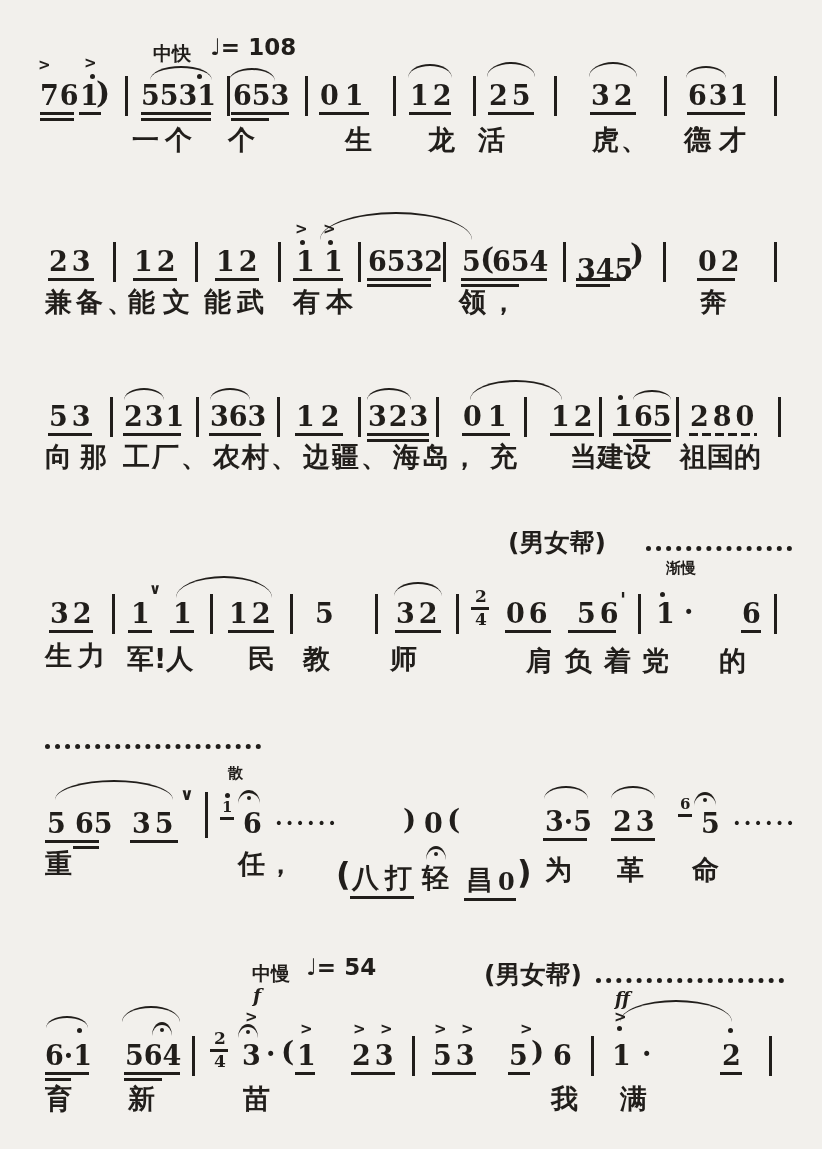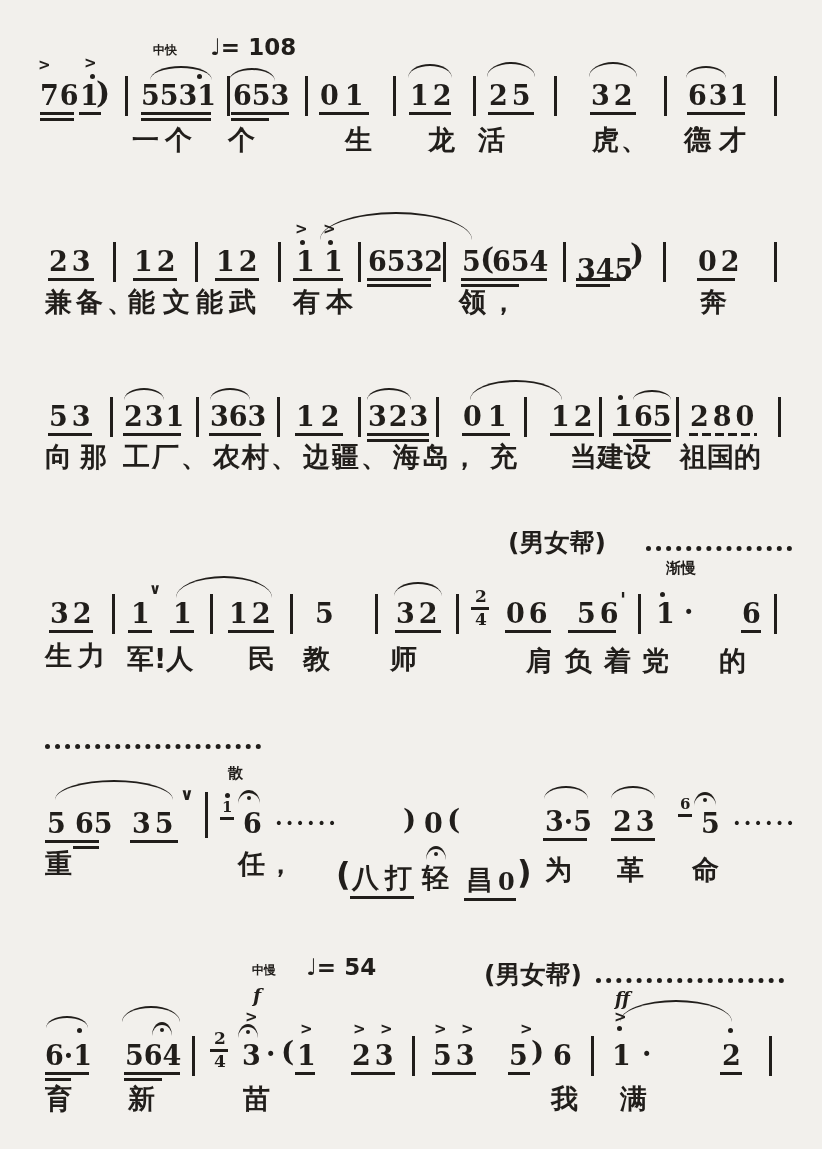--- a/index.html
+++ b/index.html
@@ -7,21 +7,21 @@
     position:relative;width:822px;height:1149px;margin:0 auto;
     background:#f2f0ec;overflow:hidden;
     font-family:"DejaVu Sans",sans-serif;color:#211e1b;
   }
   .tk{position:absolute;white-space:nowrap;line-height:1;}
   .tk-note,.tk-grace,.tk-tsn,.tk-tick{font-family:"DejaVu Serif",serif;font-weight:700;font-size:27px;}
   .tk-grace{font-size:15px;}
   .tk-tsn{font-size:17px;}
   .tk-tick{font-size:20px;}
   .tk-lyric,.tk-label{font-family:"DejaVu Sans",sans-serif;font-weight:700;font-size:27px;}
-  .tk-label{font-size:12px;}
+  .tk-label{font-size:19px;}
   .tk-tempo{font-family:"DejaVu Sans",sans-serif;font-weight:700;font-size:23px;}
   .tk-dyn{font-family:"DejaVu Serif",serif;font-style:italic;font-weight:700;font-size:19px;}
   .tk-accent{font-family:"DejaVu Sans",sans-serif;font-weight:700;font-size:15px;}
   .tk-breath{font-family:"DejaVu Sans",sans-serif;font-weight:700;font-size:15px;}
   .tk-cont{font-family:"DejaVu Serif",serif;font-weight:700;font-size:22px;letter-spacing:3px;}
   .tk-bar{width:2.5px;background:#211e1b;}
   .tk-ul{height:2.5px;background:#211e1b;}
   .tk-ul.dashed{background:repeating-linear-gradient(90deg,#211e1b 0 9px,transparent 9px 13px);}
   .tk-slur{border-top:2.5px solid #211e1b;border-radius:50% 50% 0 0 / 100% 100% 0 0;}
   .tk-fermata{height:11px;border-top:3px solid #211e1b;border-radius:50% 50% 0 0 / 100% 100% 0 0;}
@@ -114,21 +114,21 @@
     <span class="tk tk-ul" style="left: 293px; top: 278px; width: 50px;"></span>
     <span class="tk tk-ul" style="left: 367px; top: 278px; width: 64px;"></span>
     <span class="tk tk-ul" style="left: 367px; top: 284px; width: 64px;"></span>
     <span class="tk tk-ul" style="left: 461px; top: 278px; width: 86px;"></span>
     <span class="tk tk-ul" style="left: 461px; top: 284px; width: 58px;"></span>
     <span class="tk tk-ul" style="left: 576px; top: 278px; width: 50px;"></span>
     <span class="tk tk-ul" style="left: 576px; top: 284px; width: 34px;"></span>
     <span class="tk tk-ul" style="left: 697px; top: 278px; width: 38px;"></span>
     <span class="tk tk-lyric" style="left: 45px; top: 288px; letter-spacing: 4px;">兼备、</span>
     <span class="tk tk-lyric" style="left: 128px; top: 288px; letter-spacing: 8px;">能文</span>
-    <span class="tk tk-lyric" style="left: 196px; top: 288px; letter-spacing: 6px;">能武</span>
+    <span class="tk tk-lyric" style="left: 204px; top: 288px; letter-spacing: 6px;">能武</span>
     <span class="tk tk-lyric" style="left: 293px; top: 288px; letter-spacing: 6px;">有本</span>
     <span class="tk tk-lyric" style="left: 459px; top: 288px; letter-spacing: 4px;">领，</span>
     <span class="tk tk-lyric" style="left: 700px; top: 288px;">奔</span>
     <span class="tk tk-note" style="left: 49px; top: 403px; letter-spacing: 4px;">53</span>
     <span class="tk tk-bar" style="left: 110px; top: 397px; height: 40px;"></span>
     <span class="tk tk-note" style="left: 124px; top: 403px; letter-spacing: 2px;">231</span>
     <span class="tk tk-slur" style="left: 124px; top: 388px; width: 40px; height: 10px;"></span>
     <span class="tk tk-bar" style="left: 196px; top: 397px; height: 40px;"></span>
     <span class="tk tk-note" style="left: 210px; top: 403px; letter-spacing: 0px;">363</span>
     <span class="tk tk-slur" style="left: 210px; top: 388px; width: 40px; height: 10px;"></span>

